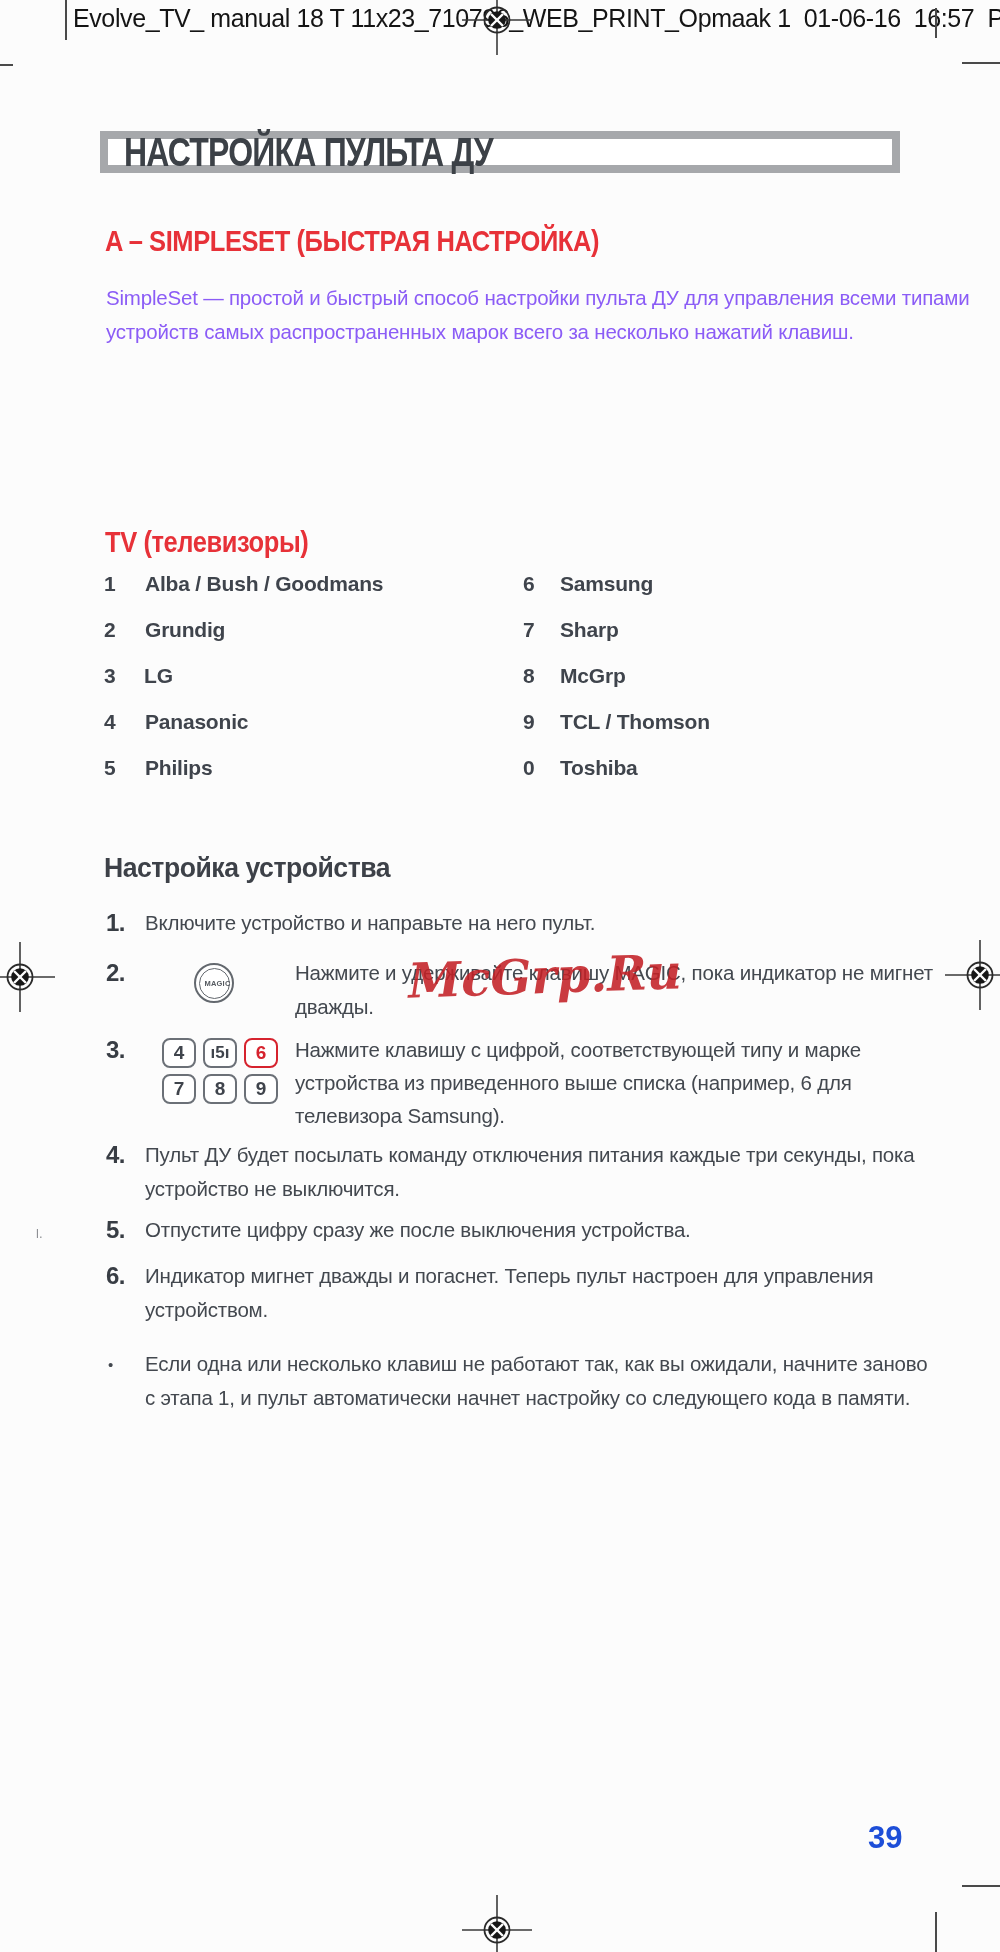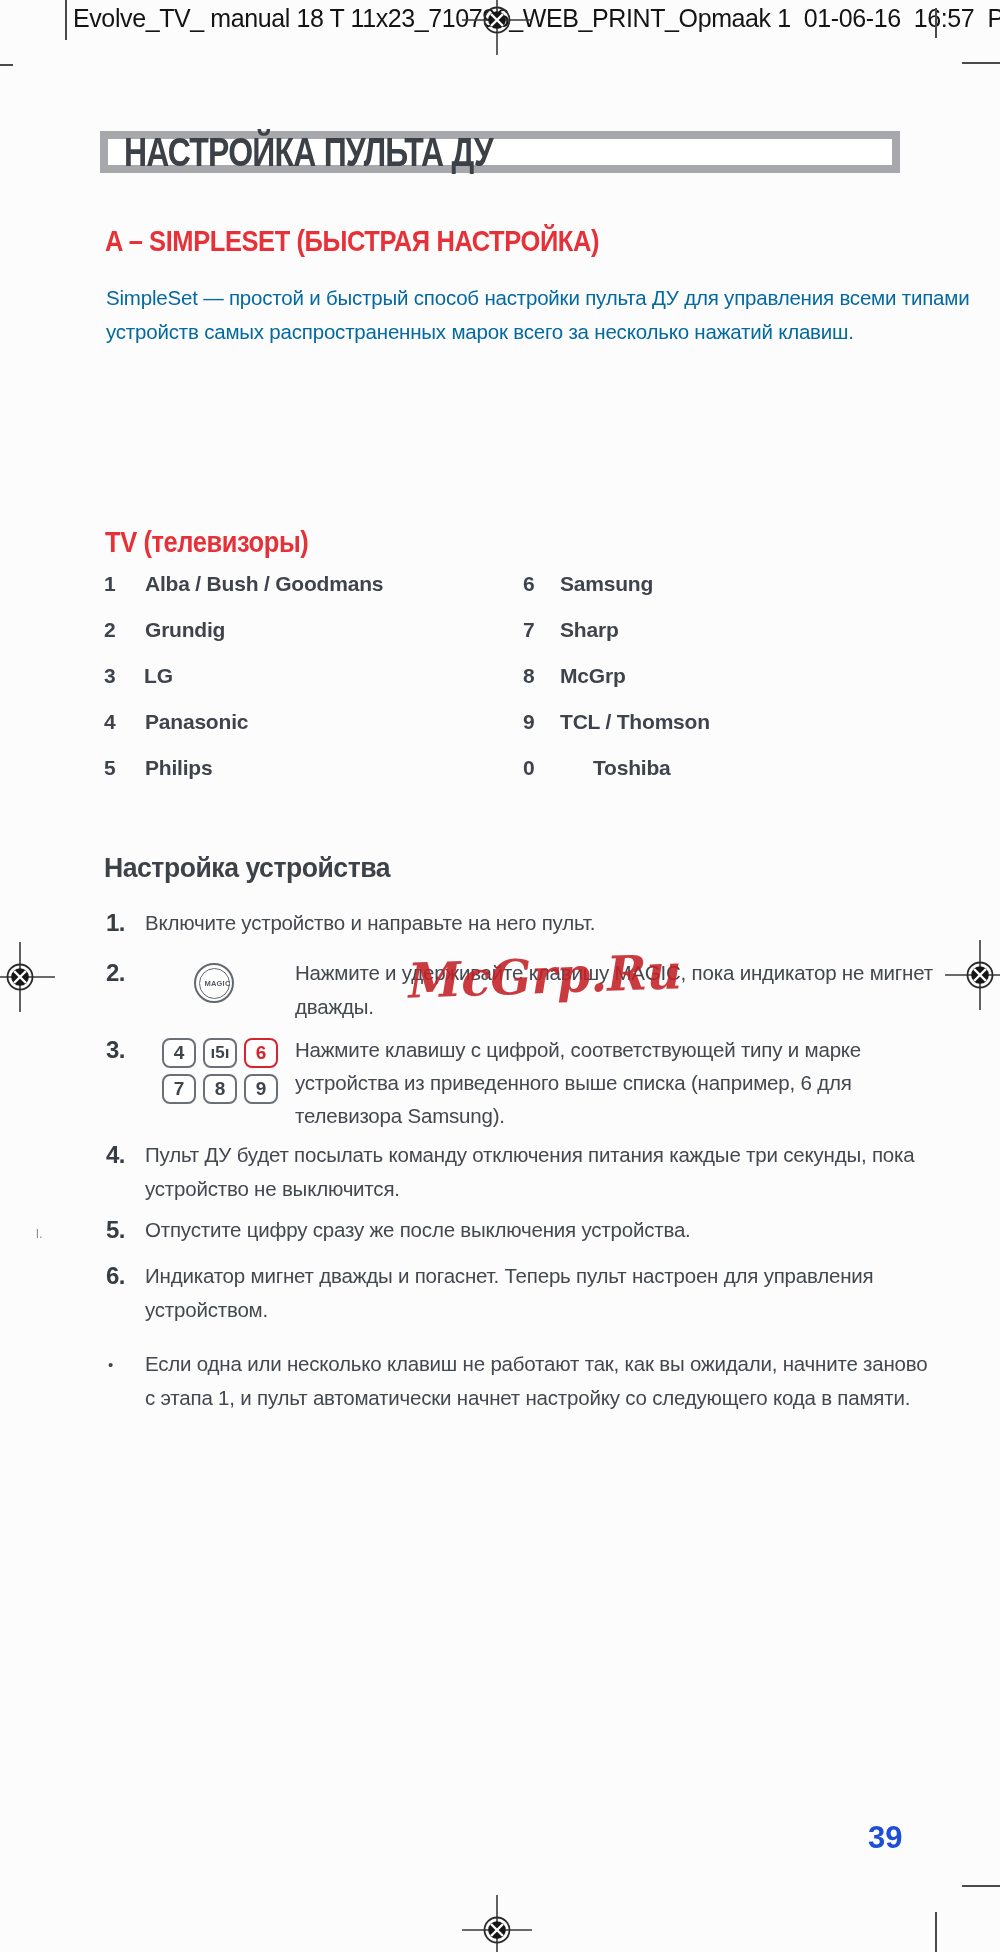--- a/index.html
+++ b/index.html
@@ -37,21 +37,21 @@
     padding-left:20px;font-size:40px;font-weight:bold;color:#3c4147;
     letter-spacing:-1px;transform:scaleX(0.8);transform-origin:0 50%;
     white-space:nowrap;
   }
   .red-heading{
     left:105px;font-size:30px;font-weight:bold;color:#e73138;
     letter-spacing:-0.5px;transform:scaleX(0.85);transform-origin:0 50%;
     white-space:nowrap;
   }
   .body-text{
-    left:106px;font-size:20.5px;line-height:34px;color:#0369a1;
+    left:106px;font-size:20.5px;line-height:34px;color:#8b5cf6;
     white-space:pre-line;letter-spacing:-0.2px;
   }
   
   .brand-row{left:0;width:1000px;height:26px;}
   .b-num,.b-name{position:absolute;font-weight:bold;font-size:21px;color:#3f444c;white-space:nowrap;letter-spacing:-0.2px;}
   
   .setup-heading{
     left:104px;top:852px;font-size:28px;font-weight:bold;color:#3d4148;
     letter-spacing:-0.5px;transform:scaleX(0.95);transform-origin:0 50%;
   }
@@ -180,21 +180,21 @@
   <div class="abs brand-row" style="top:710px;">
     <span class="b-num" style="left:104px;">4</span>
     <span class="b-name" style="left:145px;">Panasonic</span>
     <span class="b-num" style="left:523px;">9</span>
     <span class="b-name" style="left:560px;">TCL / Thomson</span>
   </div>
   <div class="abs brand-row" style="top:756px;">
     <span class="b-num" style="left:104px;">5</span>
     <span class="b-name" style="left:145px;">Philips</span>
     <span class="b-num" style="left:523px;">0</span>
-    <span class="b-name" style="left:560px;margin-left:33px;">Toshiba</span>
+    <span class="b-name" style="left:560px;">Toshiba</span>
   </div>
 
   <div class="abs setup-heading">Настройка устройства</div>
 
   <div>
     <div class="step-num" style="top:906px;">1.</div>
     <div class="step-text" style="top:906px;">Включите устройство и направьте на него пульт.</div>
   </div>
 
   <div>

